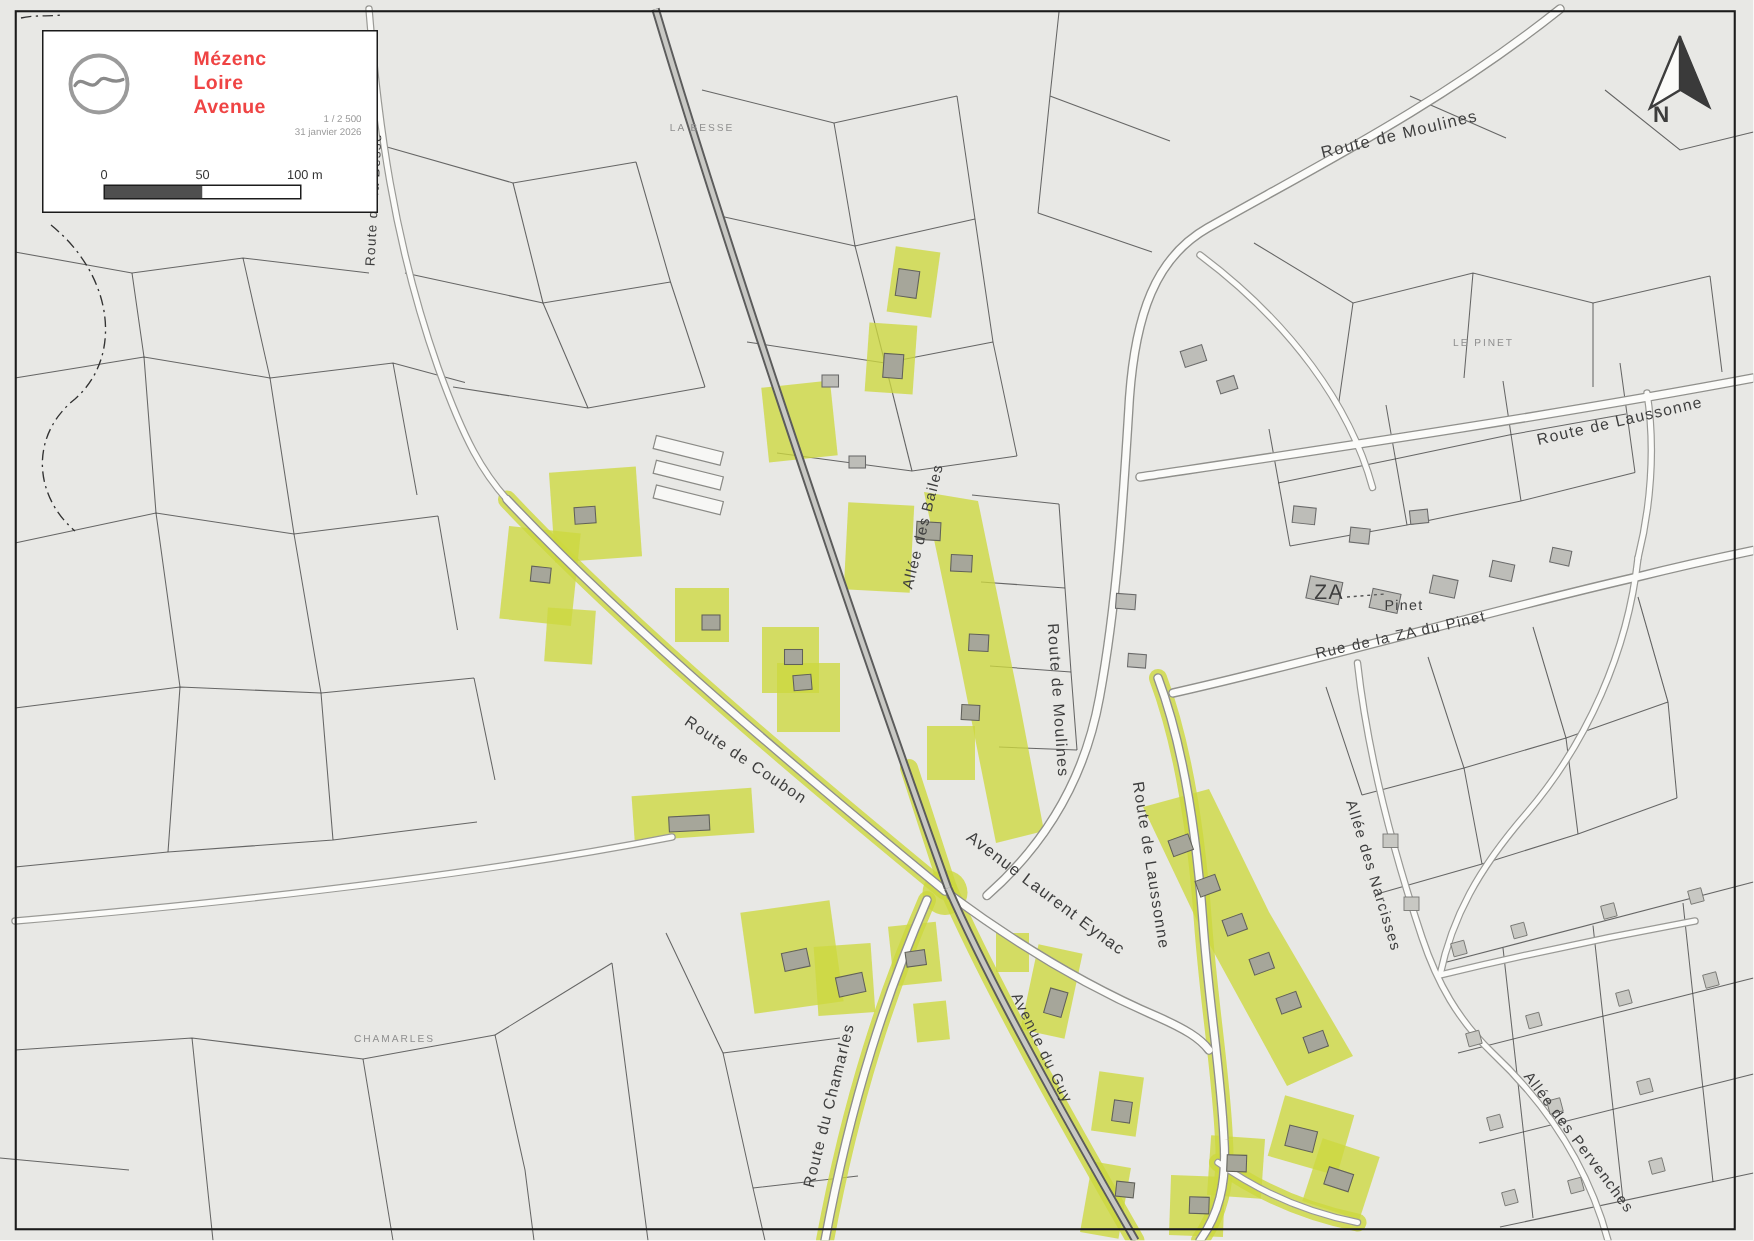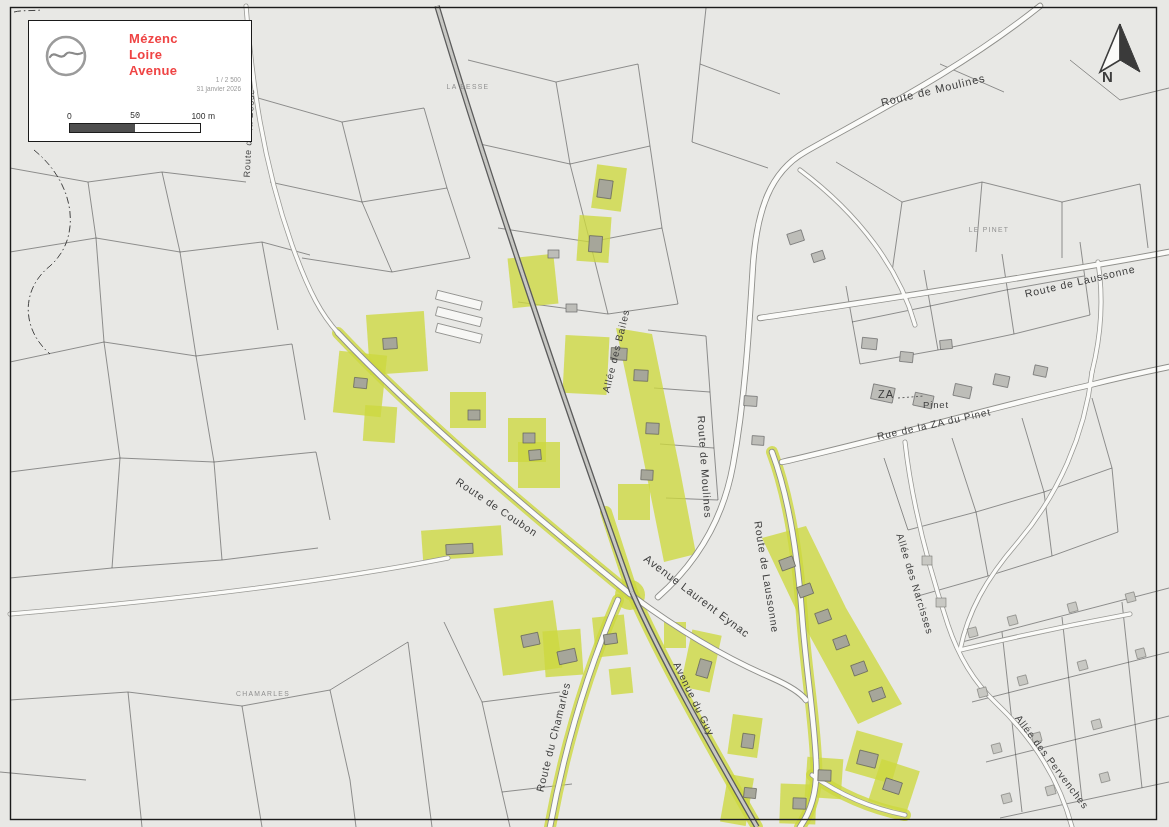--- a/index.html
+++ b/index.html
@@ -32,40 +32,40 @@
   #rl1{left:1080px;top:281px;transform:translate(-50%,-50%) rotate(-13deg);}
   #rl2{left:249px;top:133px;transform:translate(-50%,-50%) rotate(-87deg);font-size:9px;z-index:1;}
   #rl3{left:616px;top:351px;transform:translate(-50%,-50%) rotate(-76deg);font-size:10px;}
   #rl4{left:705px;top:467px;transform:translate(-50%,-50%) rotate(86deg);}
   #rl5{left:497px;top:507px;transform:translate(-50%,-50%) rotate(34deg);}
   #rl6{left:697px;top:596px;transform:translate(-50%,-50%) rotate(37deg);font-size:11px;}
   #rl7{left:767px;top:577px;transform:translate(-50%,-50%) rotate(81deg);}
   #rl8{left:694px;top:699px;transform:translate(-50%,-50%) rotate(64deg);font-size:10px;}
   #rl9{left:553px;top:737px;transform:translate(-50%,-50%) rotate(-76deg);}
   #rl10{left:934px;top:424px;transform:translate(-50%,-50%) rotate(-12.5deg);font-size:10px;}
-  #rl11{left:886px;top:394px;transform:translate(-50%,-50%);font-size:11px;}
+  #rl11{left:886px;top:394px;transform:translate(-50%,-50%);font-size:14px;}
   #rl12{left:936px;top:404px;transform:translate(-50%,-50%);font-size:9.5px;}
   #rl13{left:915px;top:584px;transform:translate(-50%,-50%) rotate(73deg);font-size:10px;}
   #rl14{left:1052px;top:762px;transform:translate(-50%,-50%) rotate(53deg);font-size:10px;}
   #pl0{left:468px;top:86px;transform:translate(-50%,-50%);}
   #pl1{left:989px;top:229px;transform:translate(-50%,-50%);}
   #pl2{left:263px;top:693px;transform:translate(-50%,-50%);}
 
   
   #legend{position:absolute;left:28px;top:20px;width:222px;height:120px;background:#fff;
           border:1.4px solid #1a1a1a;z-index:5;}
   #logo{position:absolute;left:14px;top:12px;width:46px;height:46px;}
   #org{position:absolute;left:68px;top:10px;font-weight:bold;font-size:13px;
        line-height:16px;color:#ef4444;letter-spacing:.3px;margin-left:32px;}
   #smallprint{position:absolute;right:10px;top:54px;text-align:right;font-size:6.5px;
        line-height:9px;color:#9a9a9a;}
   #scalebar{position:absolute;left:40px;bottom:8px;width:132px;}
   .sb-labels{position:relative;height:12px;font-size:8.5px;color:#333;}
   .sb-labels .s0{position:absolute;left:-2px;top:0;}
-  .sb-labels .s50{position:absolute;left:50%;top:0;transform:translateX(-50%);font-family:Liberation Mono, monospace;}
+  .sb-labels .s50{position:absolute;left:50%;top:0;transform:translateX(-50%);}
   .sb-labels .s100{position:absolute;right:-14px;top:0;margin-left:10px;}
   .sb-bar{height:8px;border:1px solid #1c1c1c;display:flex;}
   .sb-dark{width:50%;background:#4f4f4f;}
   .sb-light{width:50%;background:#ffffff;}
 
   
   #north{position:absolute;left:1092px;top:22px;width:56px;height:70px;z-index:4;}
   #north .nletter{position:absolute;left:10px;top:46px;font-size:15px;font-weight:bold;
        color:#3d3d3d;}
 </style>

